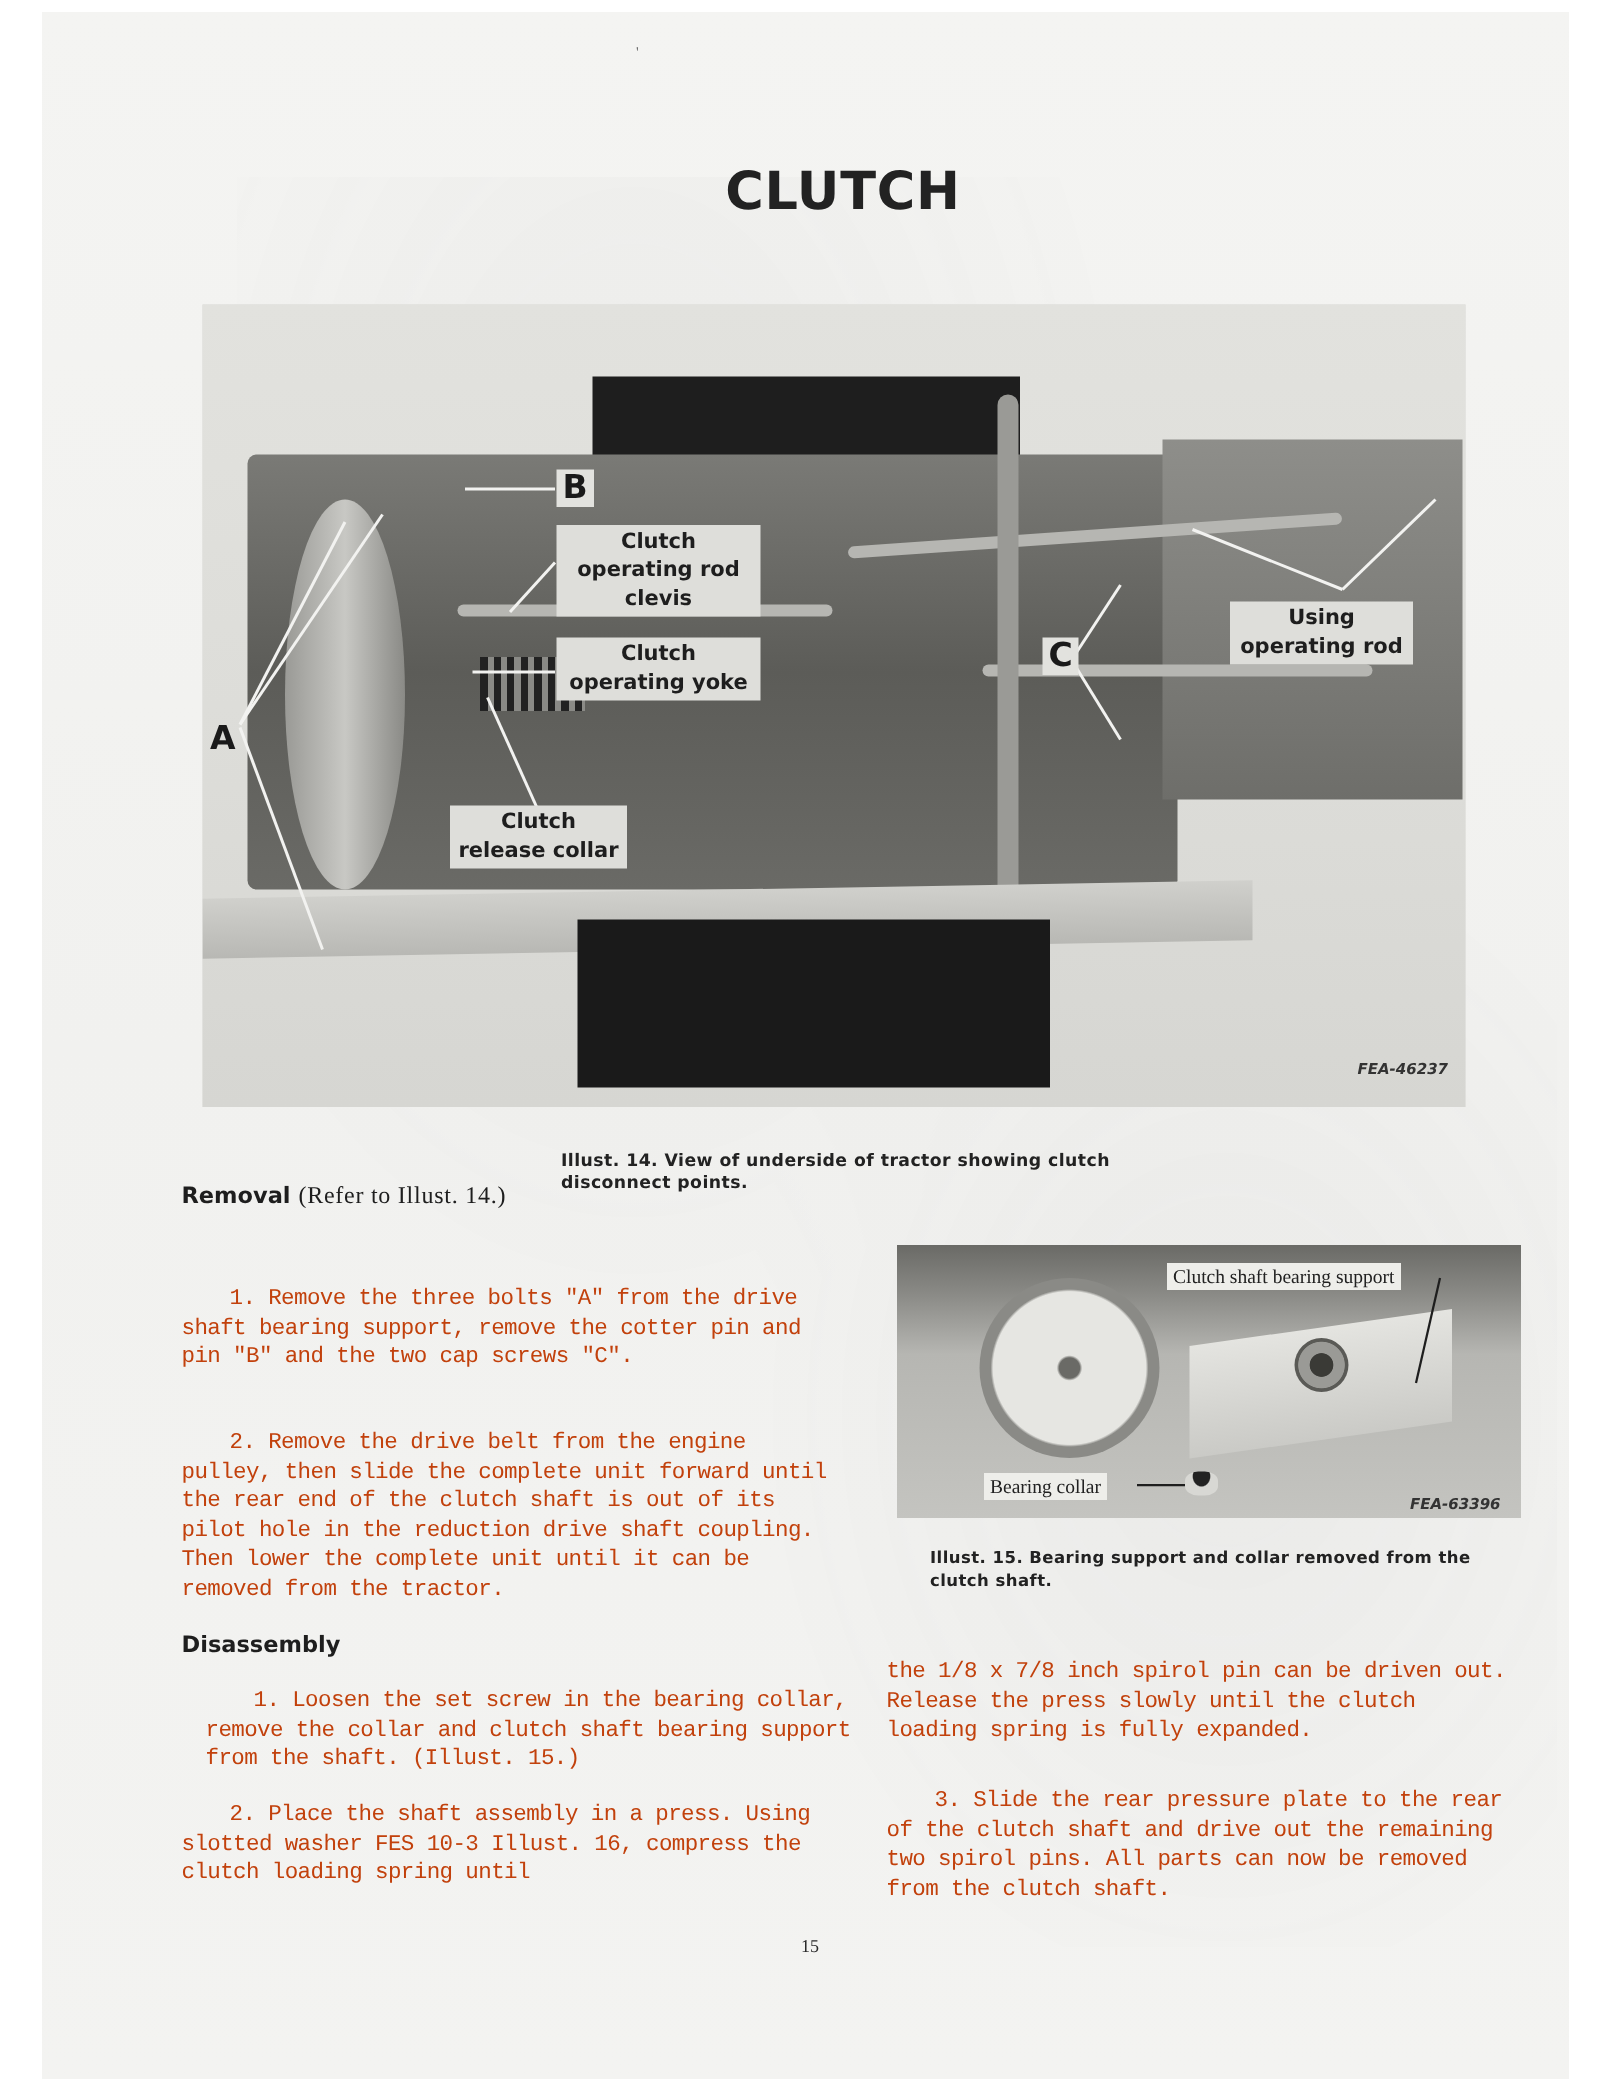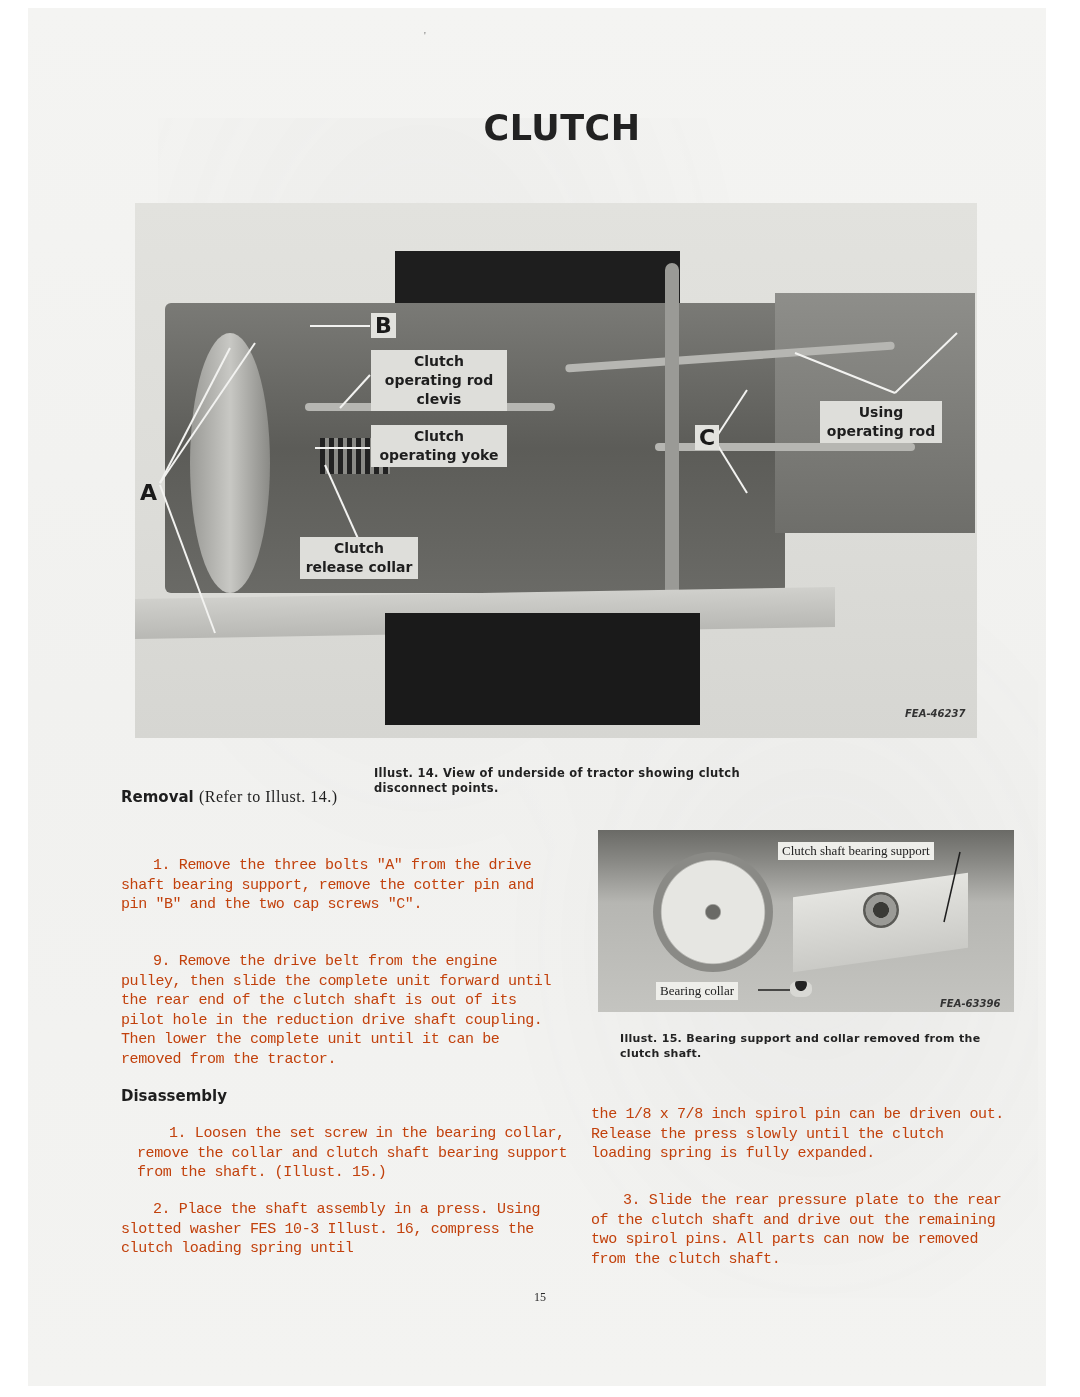--- a/index.html
+++ b/index.html
@@ -165,21 +165,21 @@
 </div>
 <div class="letter" style="left:140px; top:480px;">A</div>
 
 <div class="caption" style="left:374px; top:766px; width:400px;">Illust. 14. View of underside of tractor showing clutch disconnect points.</div>
 
 <div class="heading" style="left:121px; top:788px;">
   <span>Removal</span>
   <span class="ref">(Refer to Illust. 14.)</span>
 </div>
 <p class="para" style="left:121px; top:856px; width:440px;">1. Remove the three bolts "A" from the drive shaft bearing support, remove the cotter pin and pin "B" and the two cap screws "C".</p>
-<p class="para" style="left:121px; top:952px; width:440px;">9. Remove the drive belt from the engine pulley, then slide the complete unit forward until the rear end of the clutch shaft is out of its pilot hole in the reduction drive shaft coupling. Then lower the complete unit until it can be removed from the tractor.</p>
+<p class="para" style="left:121px; top:952px; width:440px;">2. Remove the drive belt from the engine pulley, then slide the complete unit forward until the rear end of the clutch shaft is out of its pilot hole in the reduction drive shaft coupling. Then lower the complete unit until it can be removed from the tractor.</p>
 
 <div class="heading" style="left:121px; top:1087px;">Disassembly</div>
 <p class="para" style="left:137px; top:1124px; width:440px;">1. Loosen the set screw in the bearing collar, remove the collar and clutch shaft bearing support from the shaft. (Illust. 15.)</p>
 <p class="para" style="left:121px; top:1200px; width:440px;">2. Place the shaft assembly in a press. Using slotted washer FES 10-3 Illust. 16, compress the clutch loading spring until</p>
 
 <div class="photo15">
   <div class="wheel"></div>
   <div class="support"></div>
   <div class="bearing"></div>
   <div class="collar"></div>

